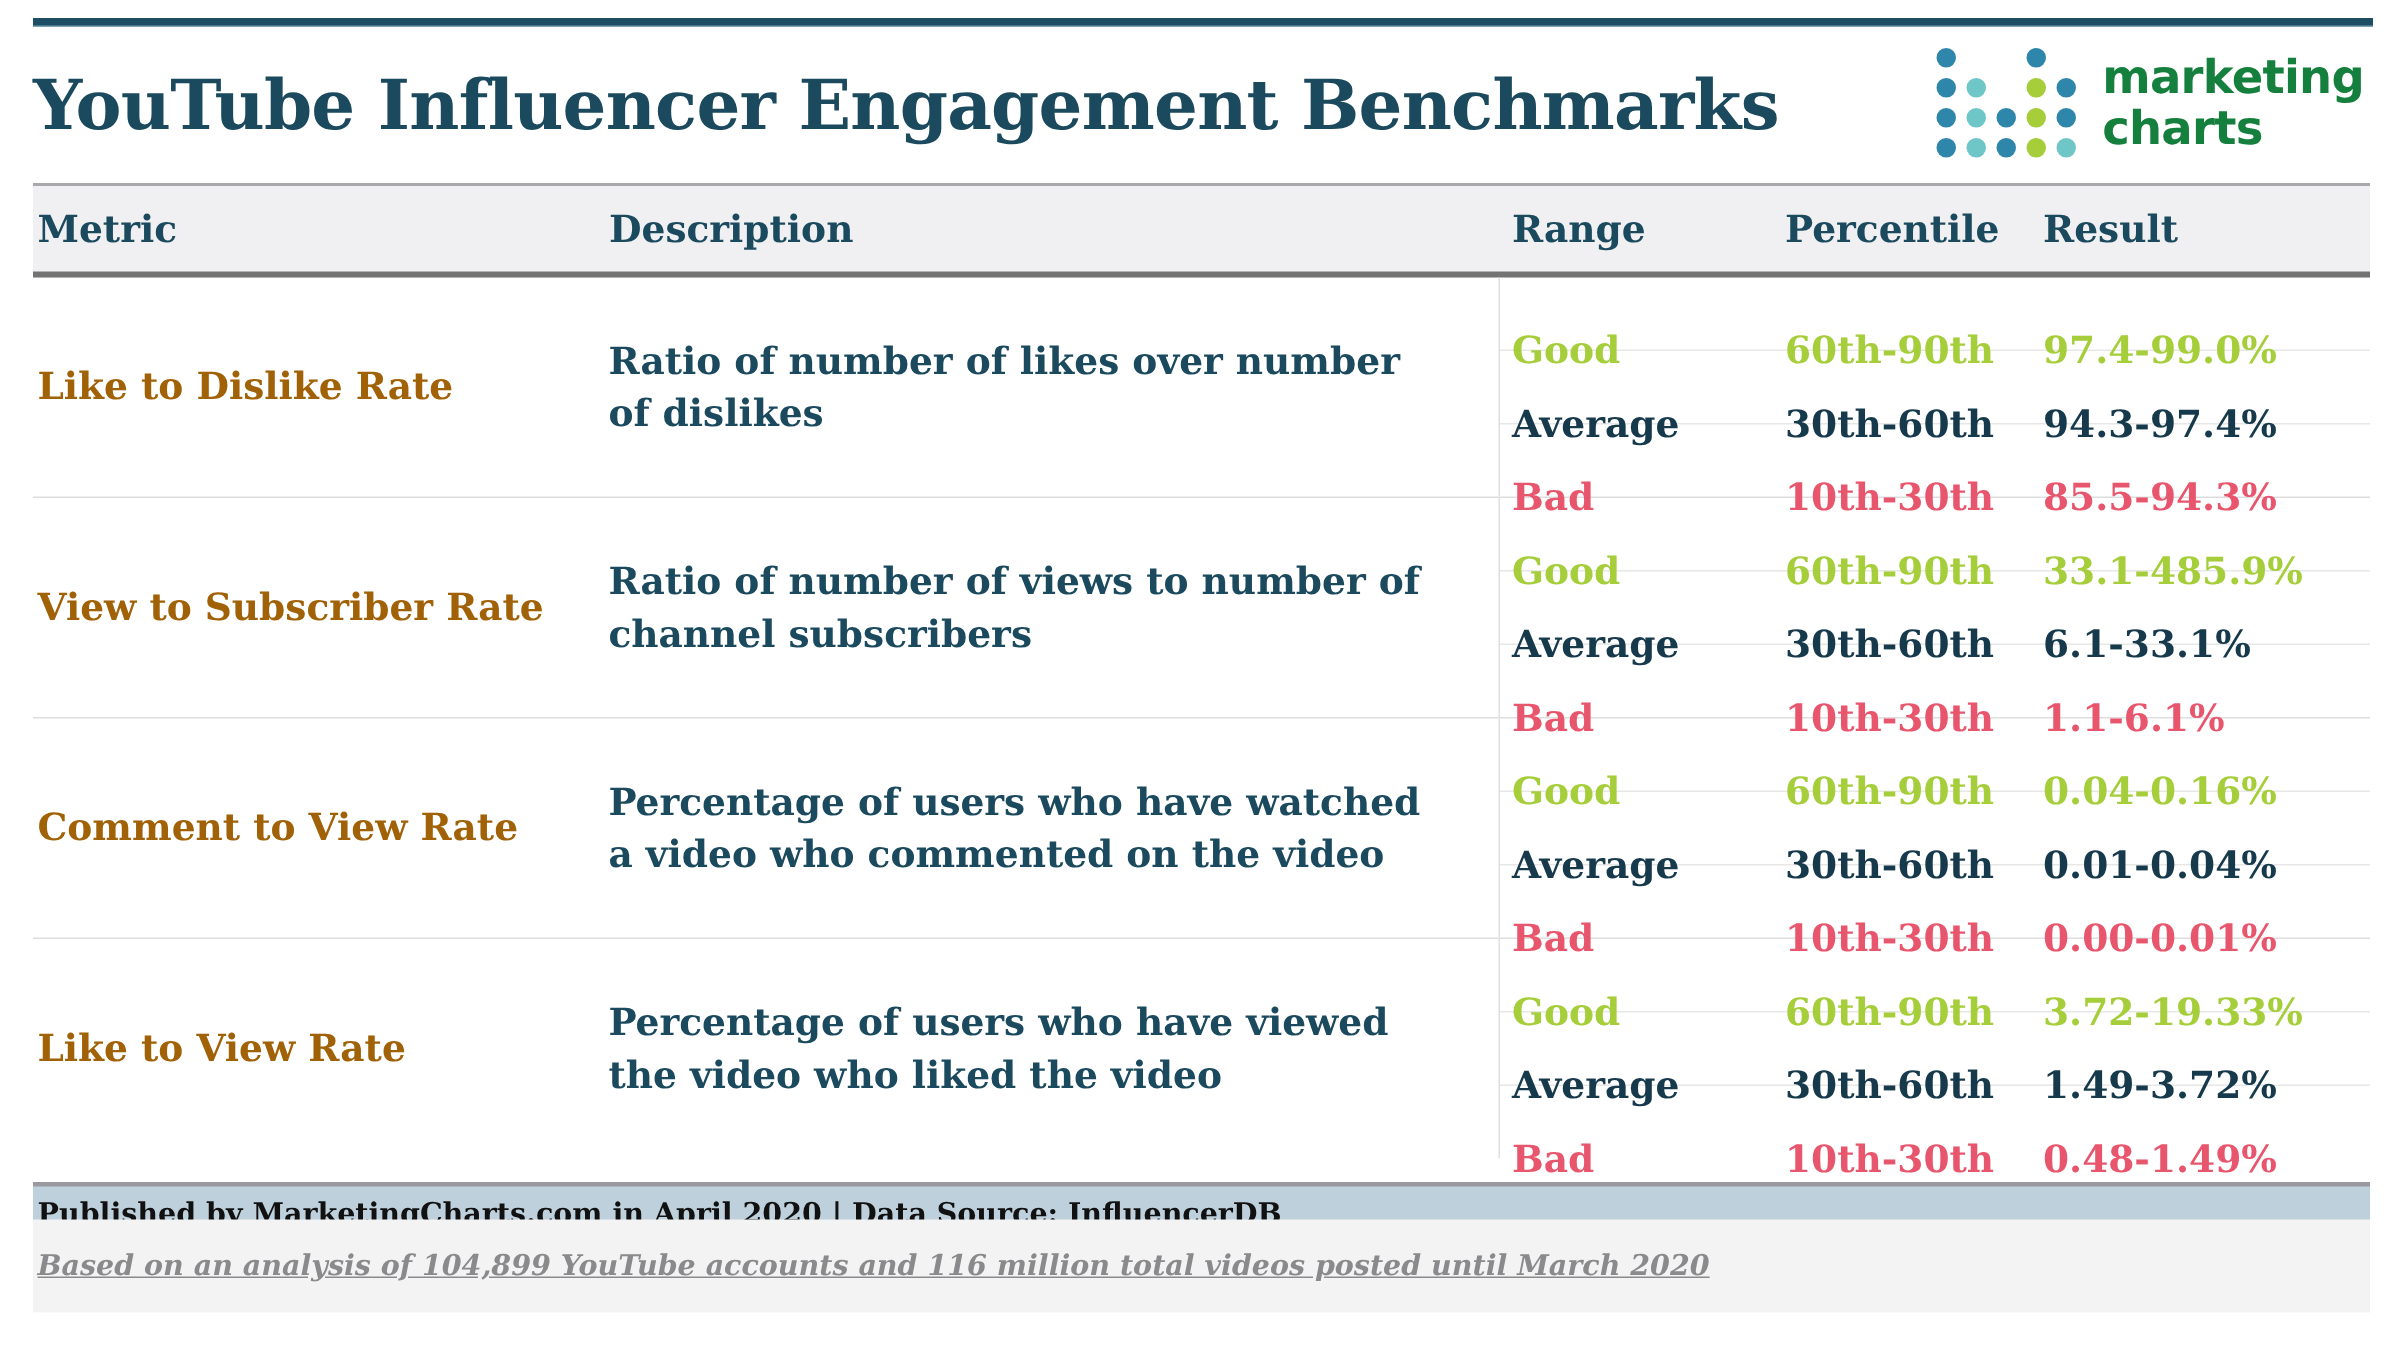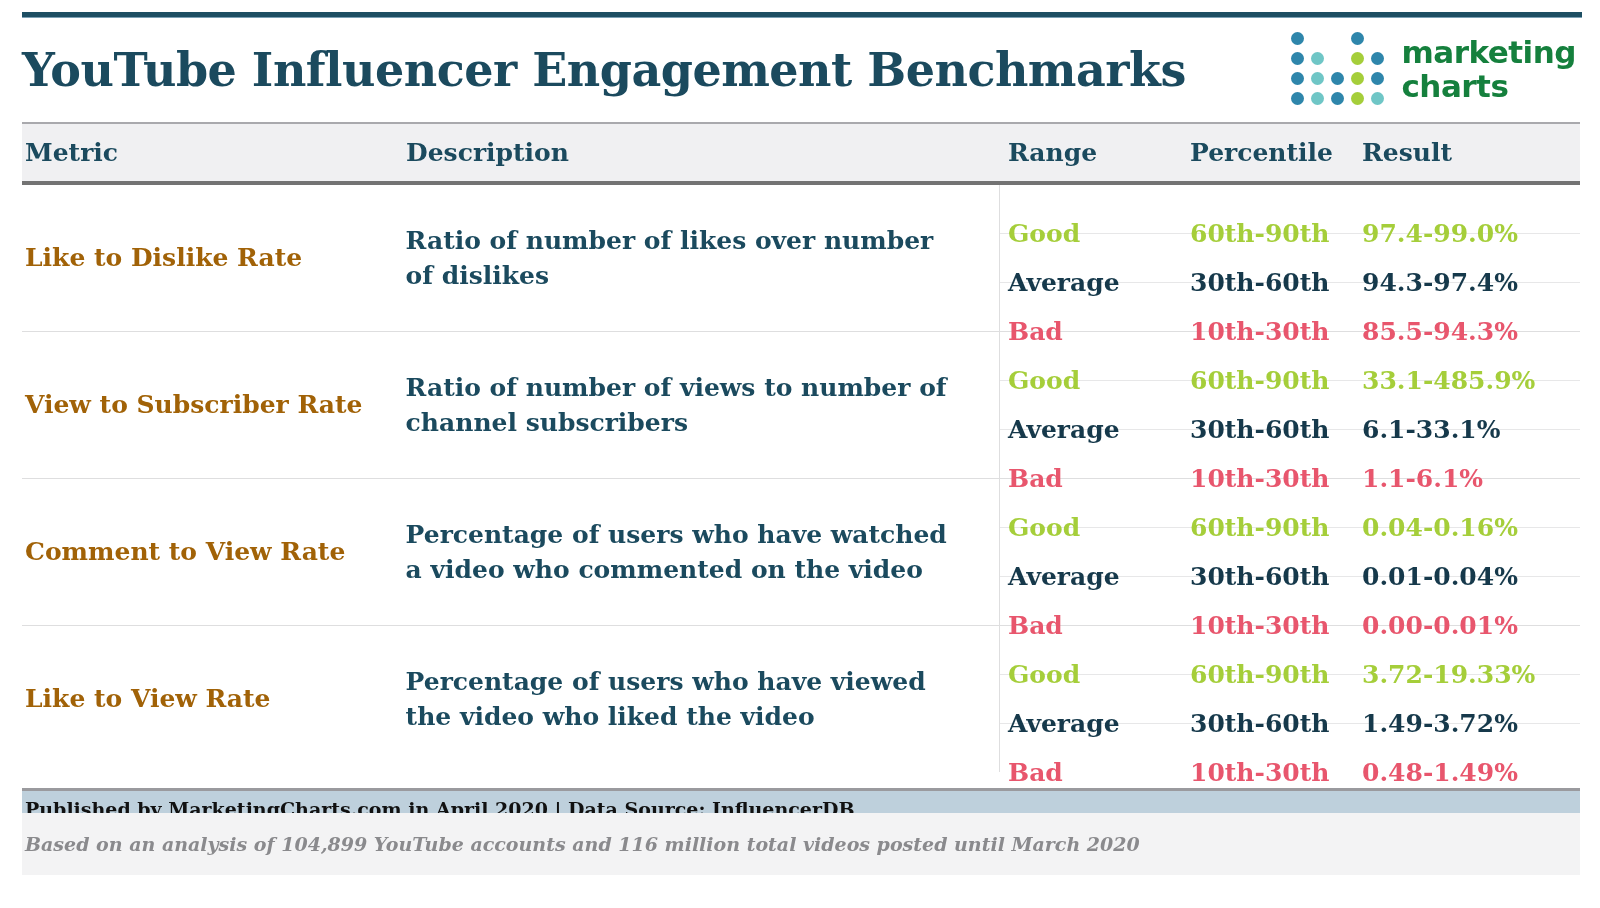--- a/index.html
+++ b/index.html
@@ -198,20 +198,21 @@
     box-sizing: border-box;
     padding-left: 3px;
   }
   .note-bar .txt {
     font-family: "DejaVu Serif", serif;
     font-style: italic;
     font-weight: bold;
     font-size: 19px;
     color: #8a8a8d;
     white-space: nowrap;
+    text-decoration: underline;
   }
 </style>
 </head>
 <body>
 
 <div id="page">
 
   <div class="top-rule"></div>
 
   <div class="header">

